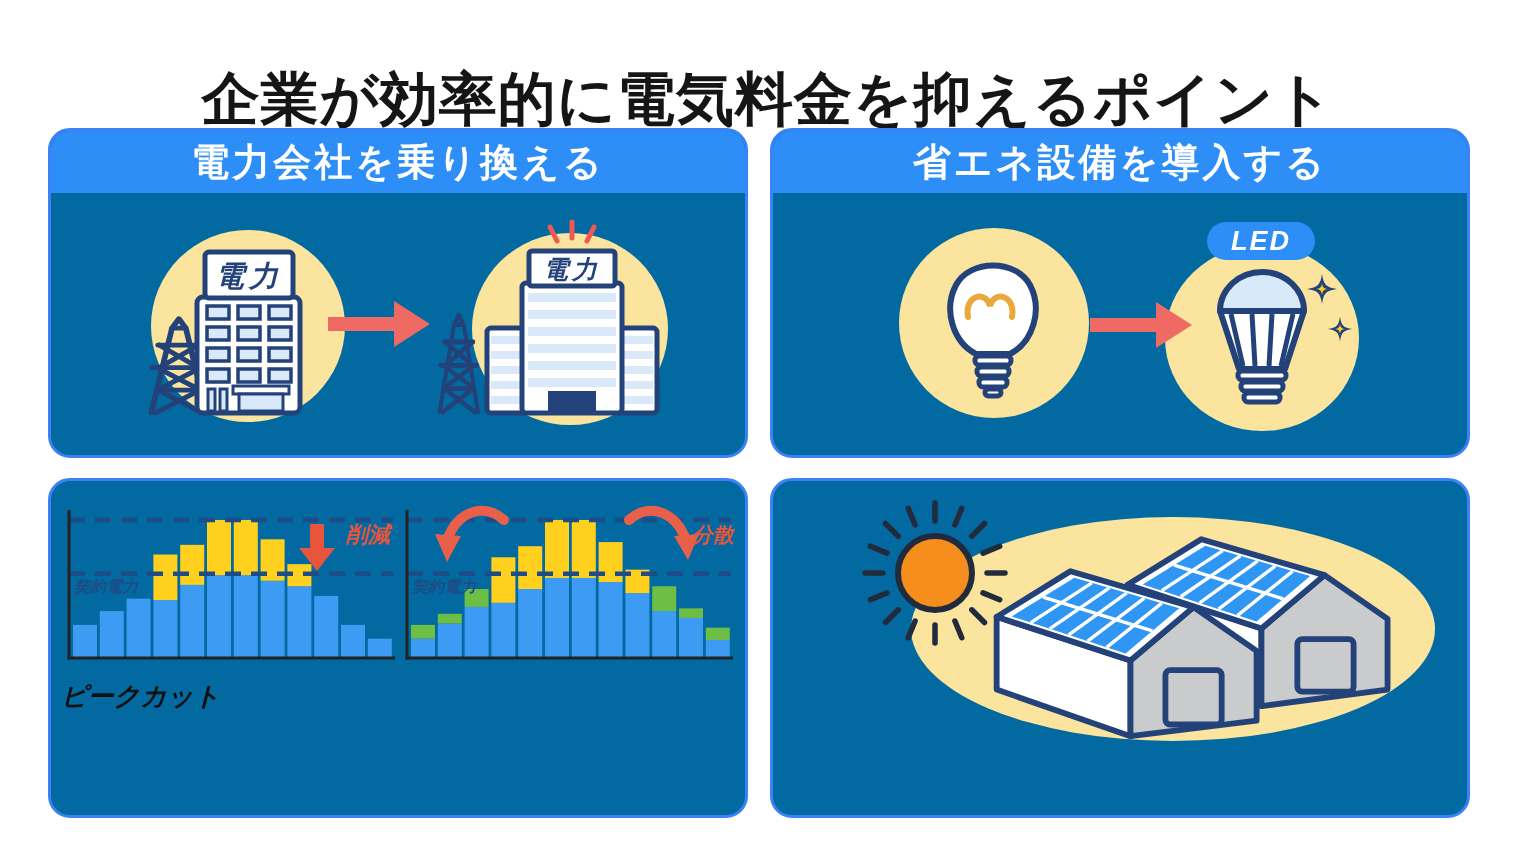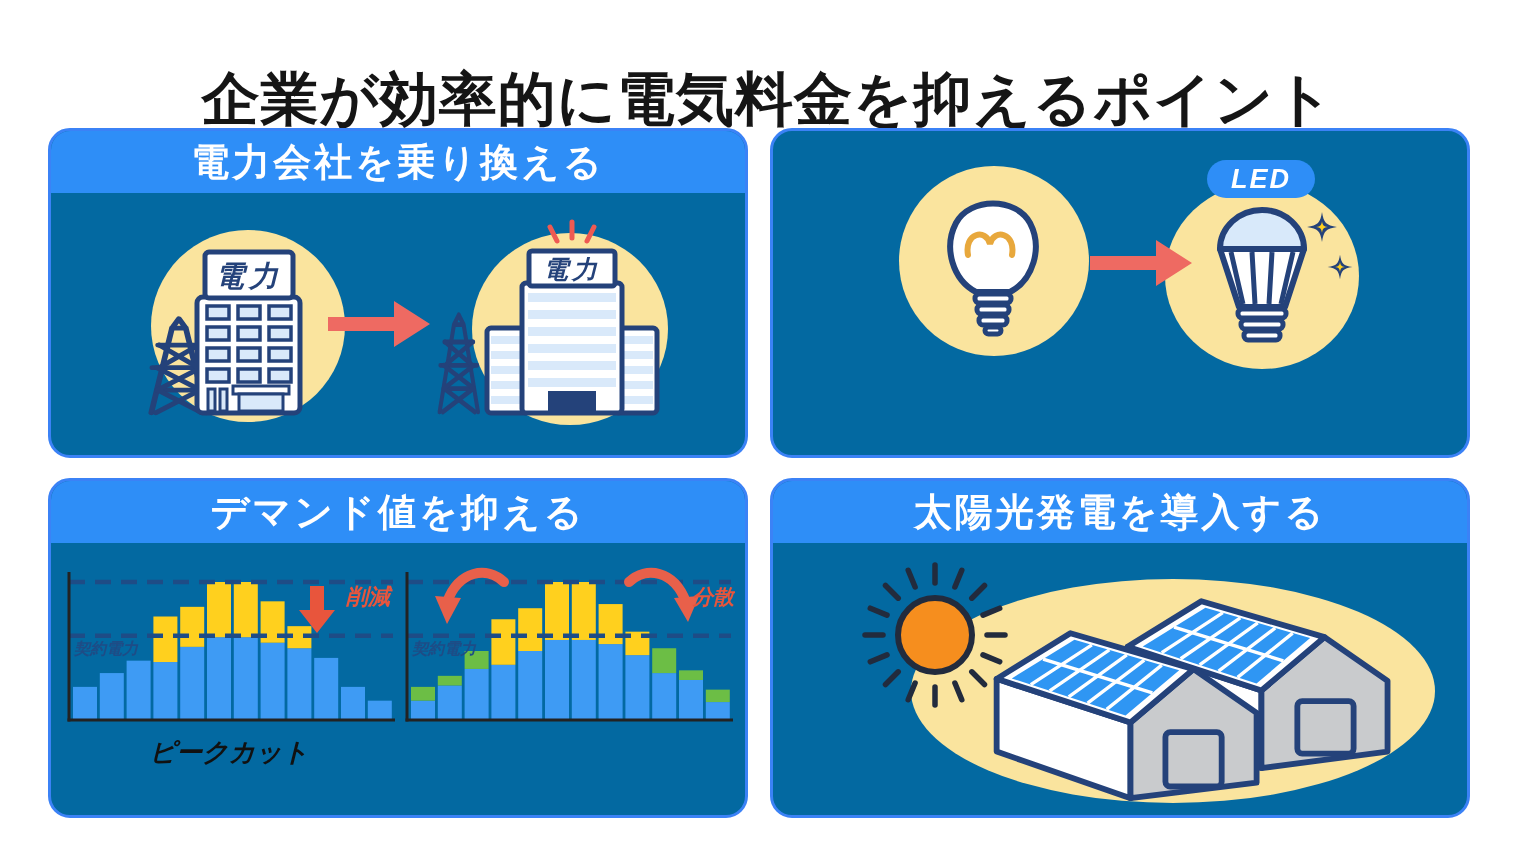--- a/index.html
+++ b/index.html
@@ -12,21 +12,21 @@
        column-gap:22px;row-gap:20px;}
   .panel{box-sizing:border-box;border:3px solid #3b82f6;border-radius:22px;
        background:#0369a1;overflow:hidden;position:relative;}
   .panel-header{height:62px;background:#2E8EF7;display:flex;align-items:center;
        justify-content:center;color:#fff;font-size:38px;font-weight:800;letter-spacing:3px;}
   .panel-body{position:relative;font-style:italic;}
   .subtitle{text-align:center;font-size:27px;font-weight:900;margin:13px 0 0 0;
        letter-spacing:1px;color:#111;}
   .charts{display:flex;justify-content:space-between;padding:0 10px;margin-top:9px;}
   .chart-block{width:336px;}
-  .chart-caption{text-align:center;font-size:26px;font-weight:900;margin-top:1px;color:#111;}
+  .chart-caption{text-align:left;font-size:26px;font-weight:900;margin-top:7px;color:#111;}
   svg text{font-family:"Liberation Sans","DejaVu Sans",sans-serif;}
   .dash{stroke:#1E4C86;stroke-width:4.5;stroke-dasharray:16 10;fill:none;}
   .axis{stroke:#222;stroke-width:3;}
 </style>
 </head>
 <body>
 
 <svg width="0" height="0" style="position:absolute" aria-hidden="true">
   <defs>
     <g id="pylon" stroke="#24427A" stroke-width="5" fill="none" stroke-linecap="round" stroke-linejoin="round">
@@ -111,20 +111,23 @@
           </g>
           <rect x="497" y="198" width="48" height="22" fill="#24427A"></rect>
           <rect x="478" y="58" width="86" height="35" rx="3" fill="#fff" stroke="#24427A" stroke-width="5"></rect>
           <text x="521" y="85" font-size="25" font-weight="bold" fill="#24427A" text-anchor="middle" letter-spacing="4">電力</text>
         </g>
       </svg>
     </div>
   </section>
 
   <section class="panel">
+    <header class="panel-header">
+      <span>省エネ設備を導入する</span>
+    </header>
     <div class="panel-body">
       <svg width="694" height="262" viewBox="0 0 694 262">
         <ellipse cx="221" cy="130" rx="95" ry="95" fill="#FAE49E"></ellipse>
         <ellipse cx="489" cy="145" rx="97" ry="93" fill="#FAE49E"></ellipse>
 
         <g>
           <path d="M203,161 C180,149 170,117 183,92 C197,66 243,66 257,92 C270,117 260,149 237,161 Z" fill="#fff" stroke="#24427A" stroke-width="6" stroke-linejoin="round"></path>
           <path d="M195,124 C191,102 213,97 217,113 C221,97 243,102 239,124" fill="none" stroke="#E8A83C" stroke-width="6" stroke-linecap="round"></path>
           <g fill="#fff" stroke="#24427A" stroke-width="5">
             <rect x="202" y="163" width="36" height="9" rx="4"></rect>
@@ -158,23 +161,20 @@
         </g>
         <g transform="translate(567,136)">
           <use href="#star" fill="#24427A" transform="scale(0.95)"></use>
           <use href="#star" fill="#FFD01E" transform="scale(0.38)"></use>
         </g>
       </svg>
     </div>
   </section>
 
   <section class="panel">
-    <header class="panel-header">
-      <span>デマンド値を抑える</span>
-    </header>
     <div class="panel-body">
       <div class="charts">
 
         <div class="chart-block">
           <svg width="336" height="178" viewBox="0 0 336 178">
             <g>
                 <rect x="12" y="134.88" width="24" height="33.12" fill="#3E9BF4"></rect>
                 <rect x="38.8" y="121.08000000000001" width="24" height="46.919999999999995" fill="#3E9BF4"></rect>
                 <rect x="65.6" y="108.66" width="24" height="59.339999999999996" fill="#3E9BF4"></rect>
                 <rect x="92.4" y="110.04" width="24" height="57.959999999999994" fill="#3E9BF4"></rect>
@@ -247,23 +247,20 @@
             </g>
             <text x="314" y="52" font-size="21" font-weight="bold" fill="#E8553C" text-anchor="middle">分散</text>
           </svg>
         </div>
 
       </div>
     </div>
   </section>
 
   <section class="panel">
-    <header class="panel-header">
-      <span>太陽光発電を導入する</span>
-    </header>
     <div class="panel-body">
       <svg width="694" height="272" viewBox="0 0 694 272">
         <ellipse cx="400" cy="148" rx="262" ry="112" fill="#FAE49E"></ellipse>
 
         <g transform="translate(162,92)">
           <g stroke="#222B3D" stroke-width="5.5" stroke-linecap="round">
             <line x1="52" y1="0" x2="70" y2="0"></line>
               <line x1="48" y1="19.9" x2="64.7" y2="26.8"></line>
             <line x1="36.8" y1="36.8" x2="49.5" y2="49.5"></line>
               <line x1="19.9" y1="48" x2="26.8" y2="64.7"></line>

